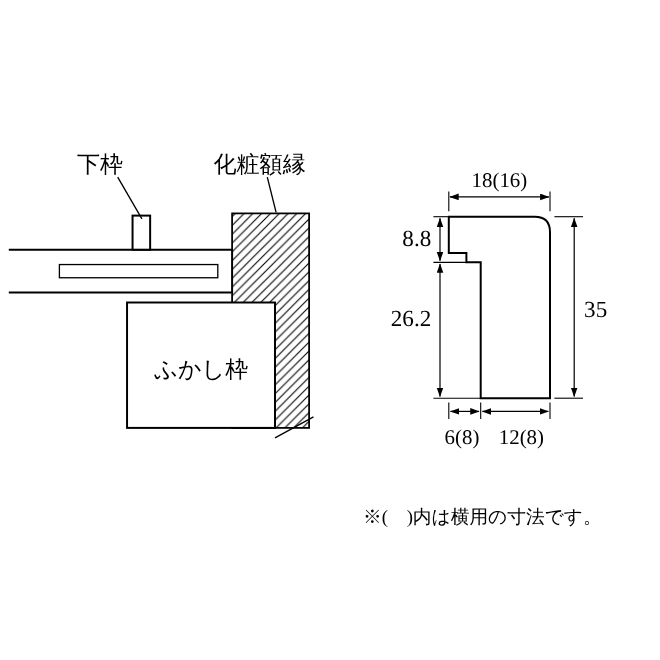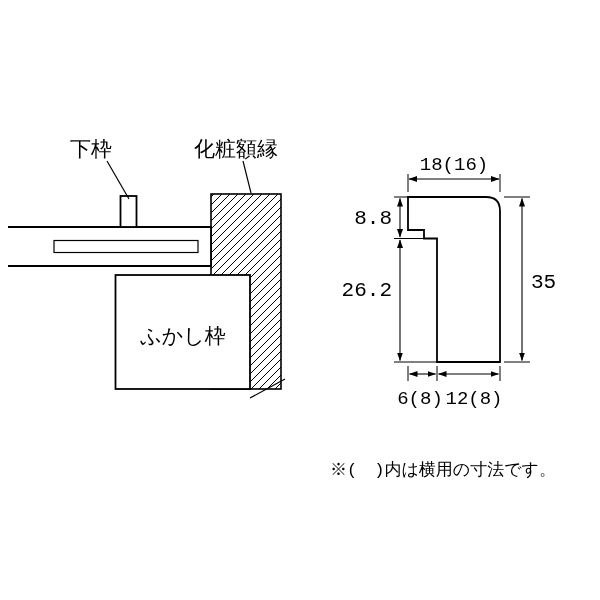--- a/index.html
+++ b/index.html
@@ -1,21 +1,21 @@
 <!DOCTYPE html>
 <html><head>
 <meta charset="utf-8">
 <style>
   html, body { margin: 0; padding: 0; background: #ffffff; }
   .canvas {
     position: relative;
     width: 600px;
     height: 600px;
     background: #ffffff;
-    font-family: Liberation Mono, monospace;
+    font-family: Liberation Serif, serif;
     overflow: hidden;
   }
   svg { display: block; }
   .shape   { fill: #ffffff; stroke: #000000; stroke-width: 1.8; }
   .hatcharea { stroke: #000000; stroke-width: 1.6; }
   .thin    { stroke: #000000; stroke-width: 1.2; fill: none; }
   .dimline { stroke: #000000; stroke-width: 1.1; fill: none; }
   .extline { stroke: #000000; stroke-width: 1.0; fill: none; }
   .lbl  { font-size: 21px; fill: #000000; }
   .dimtxt { font-size: 19px; fill: #000000; }

